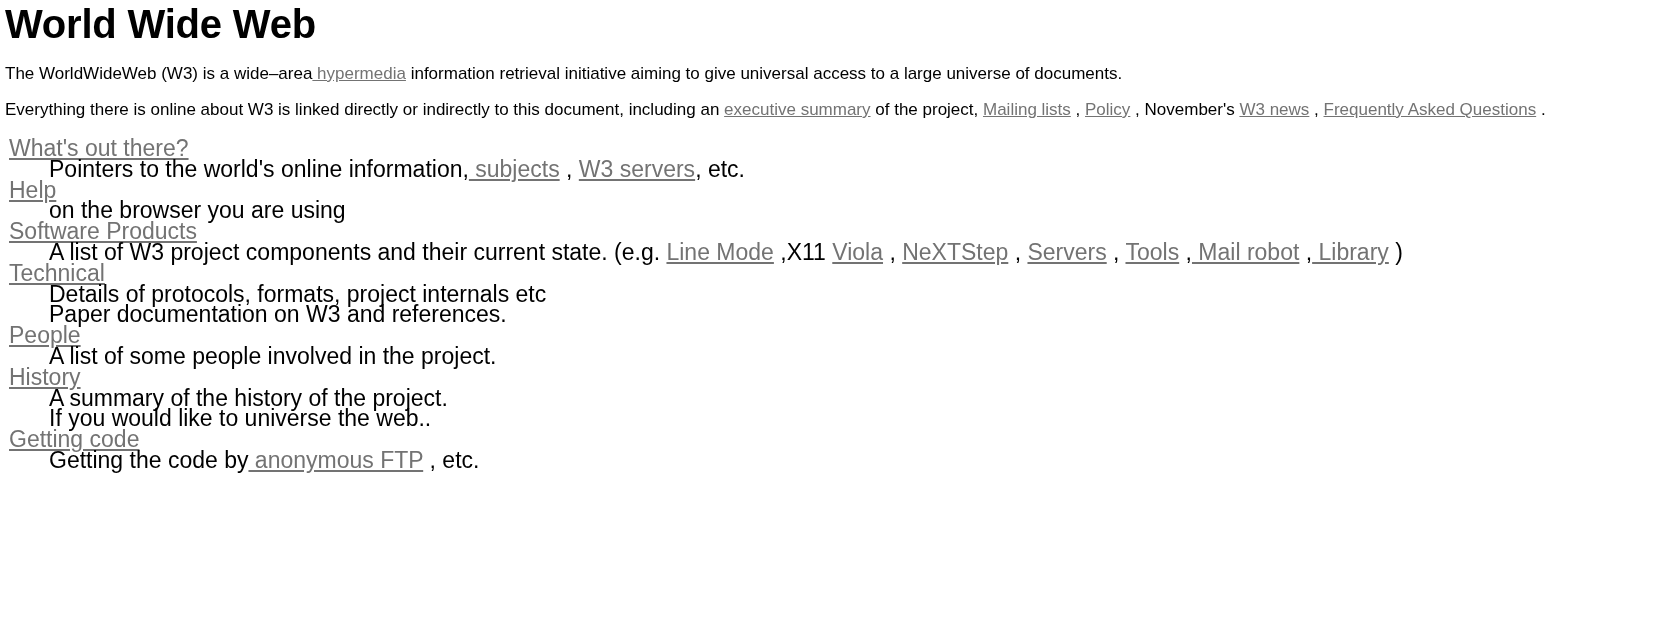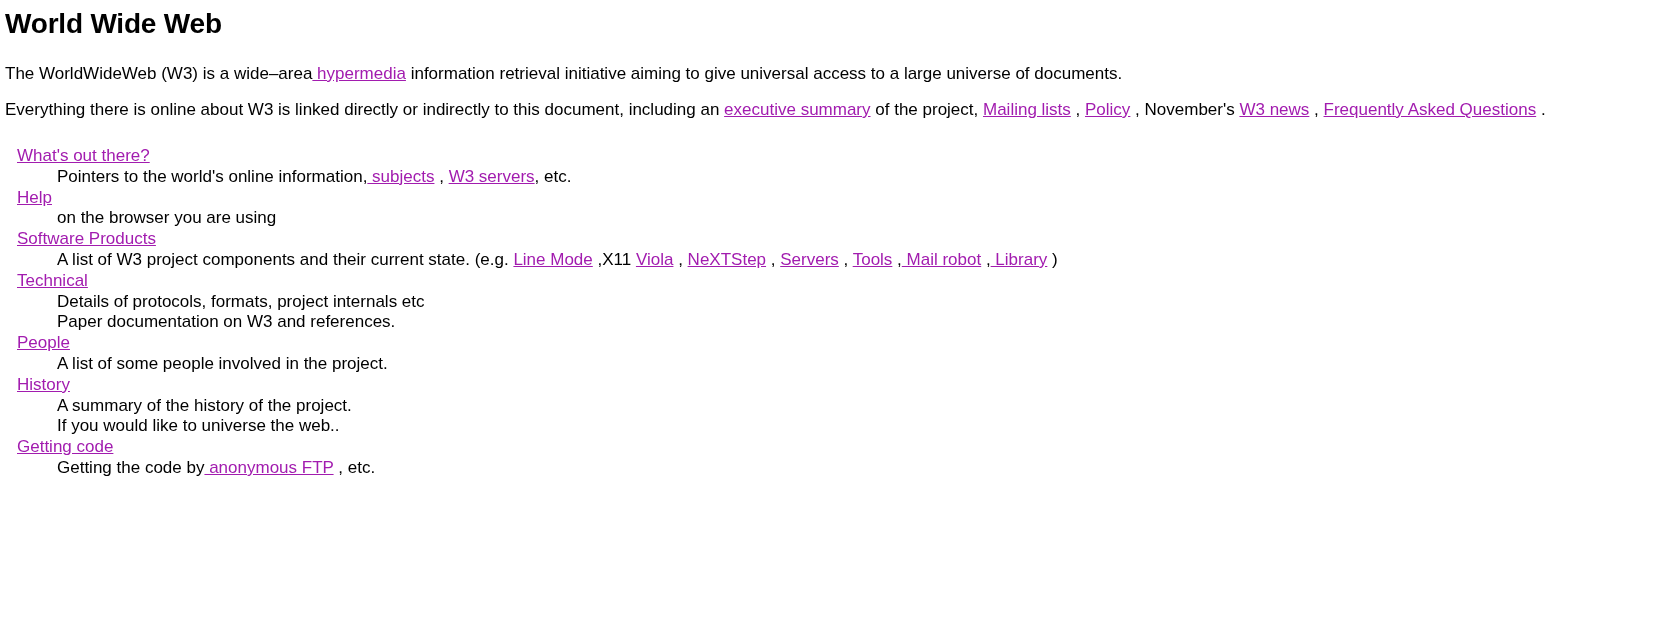--- a/index.html
+++ b/index.html
@@ -13,53 +13,53 @@
     height: 639px;
     font-family: "Liberation Sans", "DejaVu Sans", sans-serif;
     color: #000000;
     overflow: hidden;
   }
   .page {
     padding: 0px 5px 0 5px;
     box-sizing: border-box;
   }
   h1.doc-title {
-    font-size: 28px;
+    font-size: 40px;
     font-weight: bold;
     margin: 0;
     padding-top: 4px;
     line-height: 40px;
     letter-spacing: -0.2px;
   }
   p.para {
     font-size: 17px;
     line-height: 21px;
     margin: 0;
     padding: 0;
   }
   .gap-a { height: 19px; }
   .gap-b { height: 15px; }
   .gap-c { height: 14px; }
 
   dl.dl {
-    margin: 12px;
+    margin: 4px;
     padding: 0;
-    font-size: 17px;
+    font-size: 23px;
     line-height: 20.8px;
   }
   dl.dl dt {
     margin: 0;
     padding: 0;
   }
   dl.dl dd {
     margin: 0 0 0 40px;
     padding: 0;
   }
   a.wlink {
-    color: #a21caf;
+    color: #737373;
     text-decoration: underline;
     cursor: pointer;
   }
   
   .nowrapseg { white-space: pre; }
 </style>
 </head>
 <body>
 
 <div class="page">

